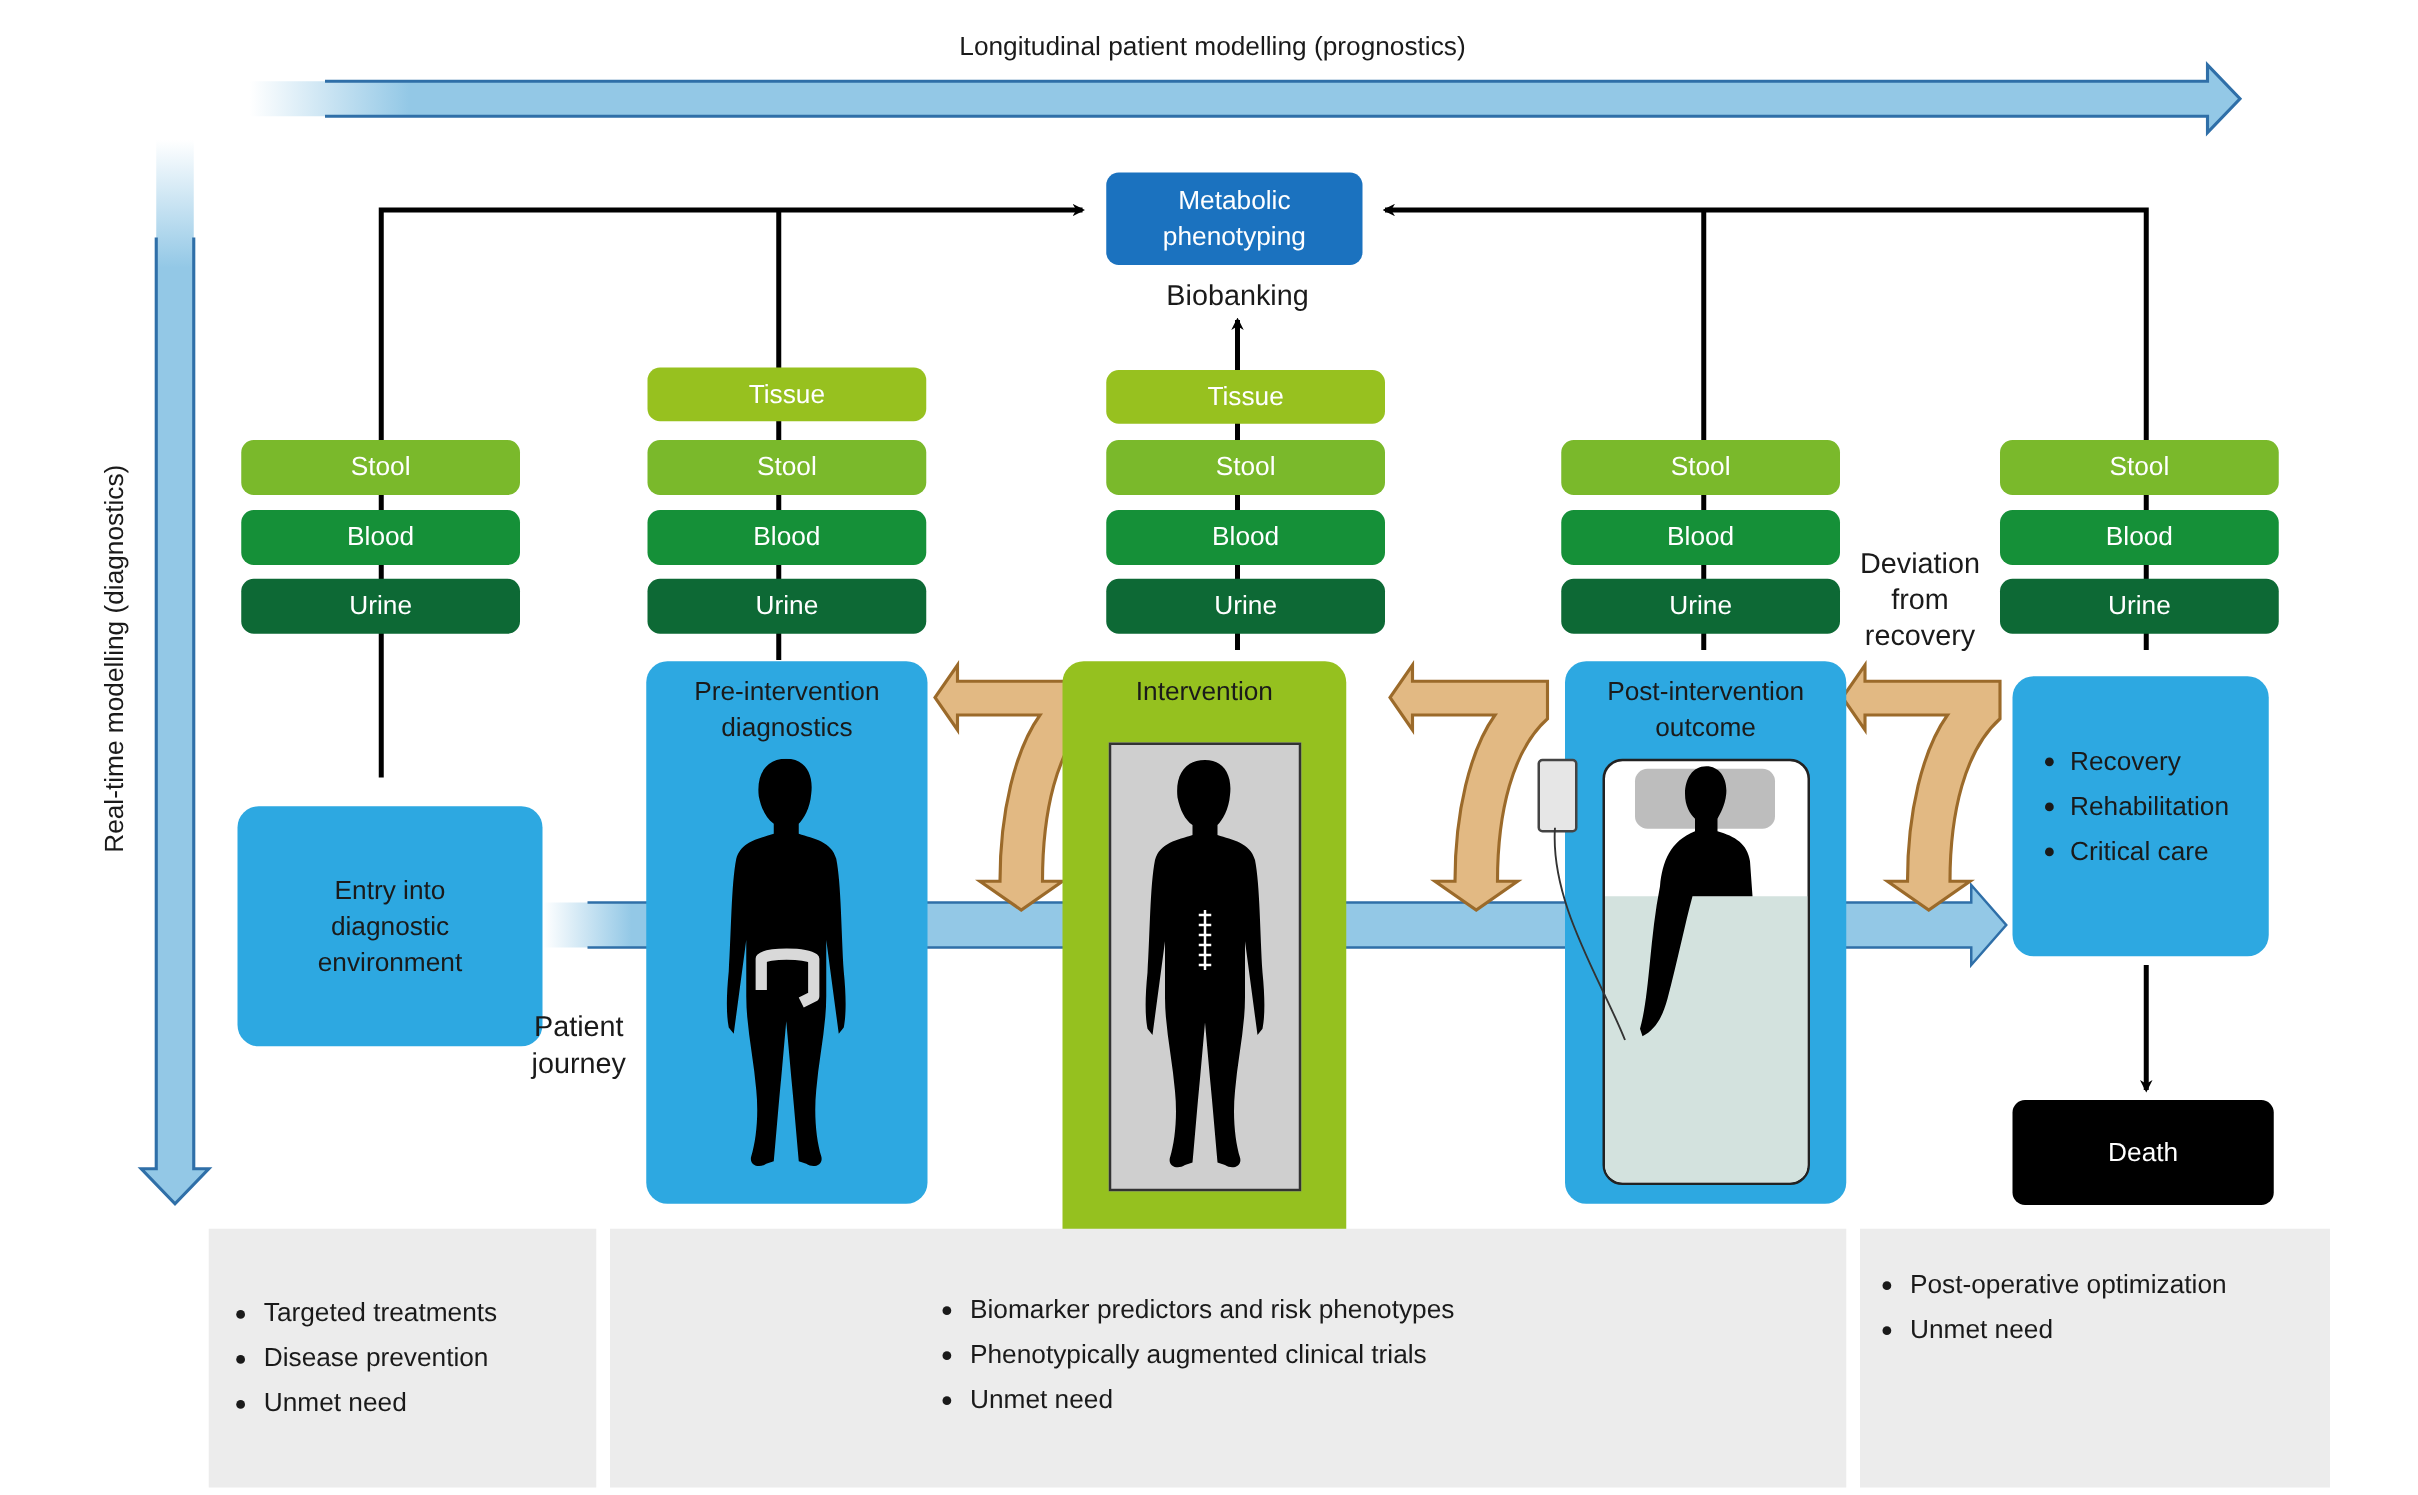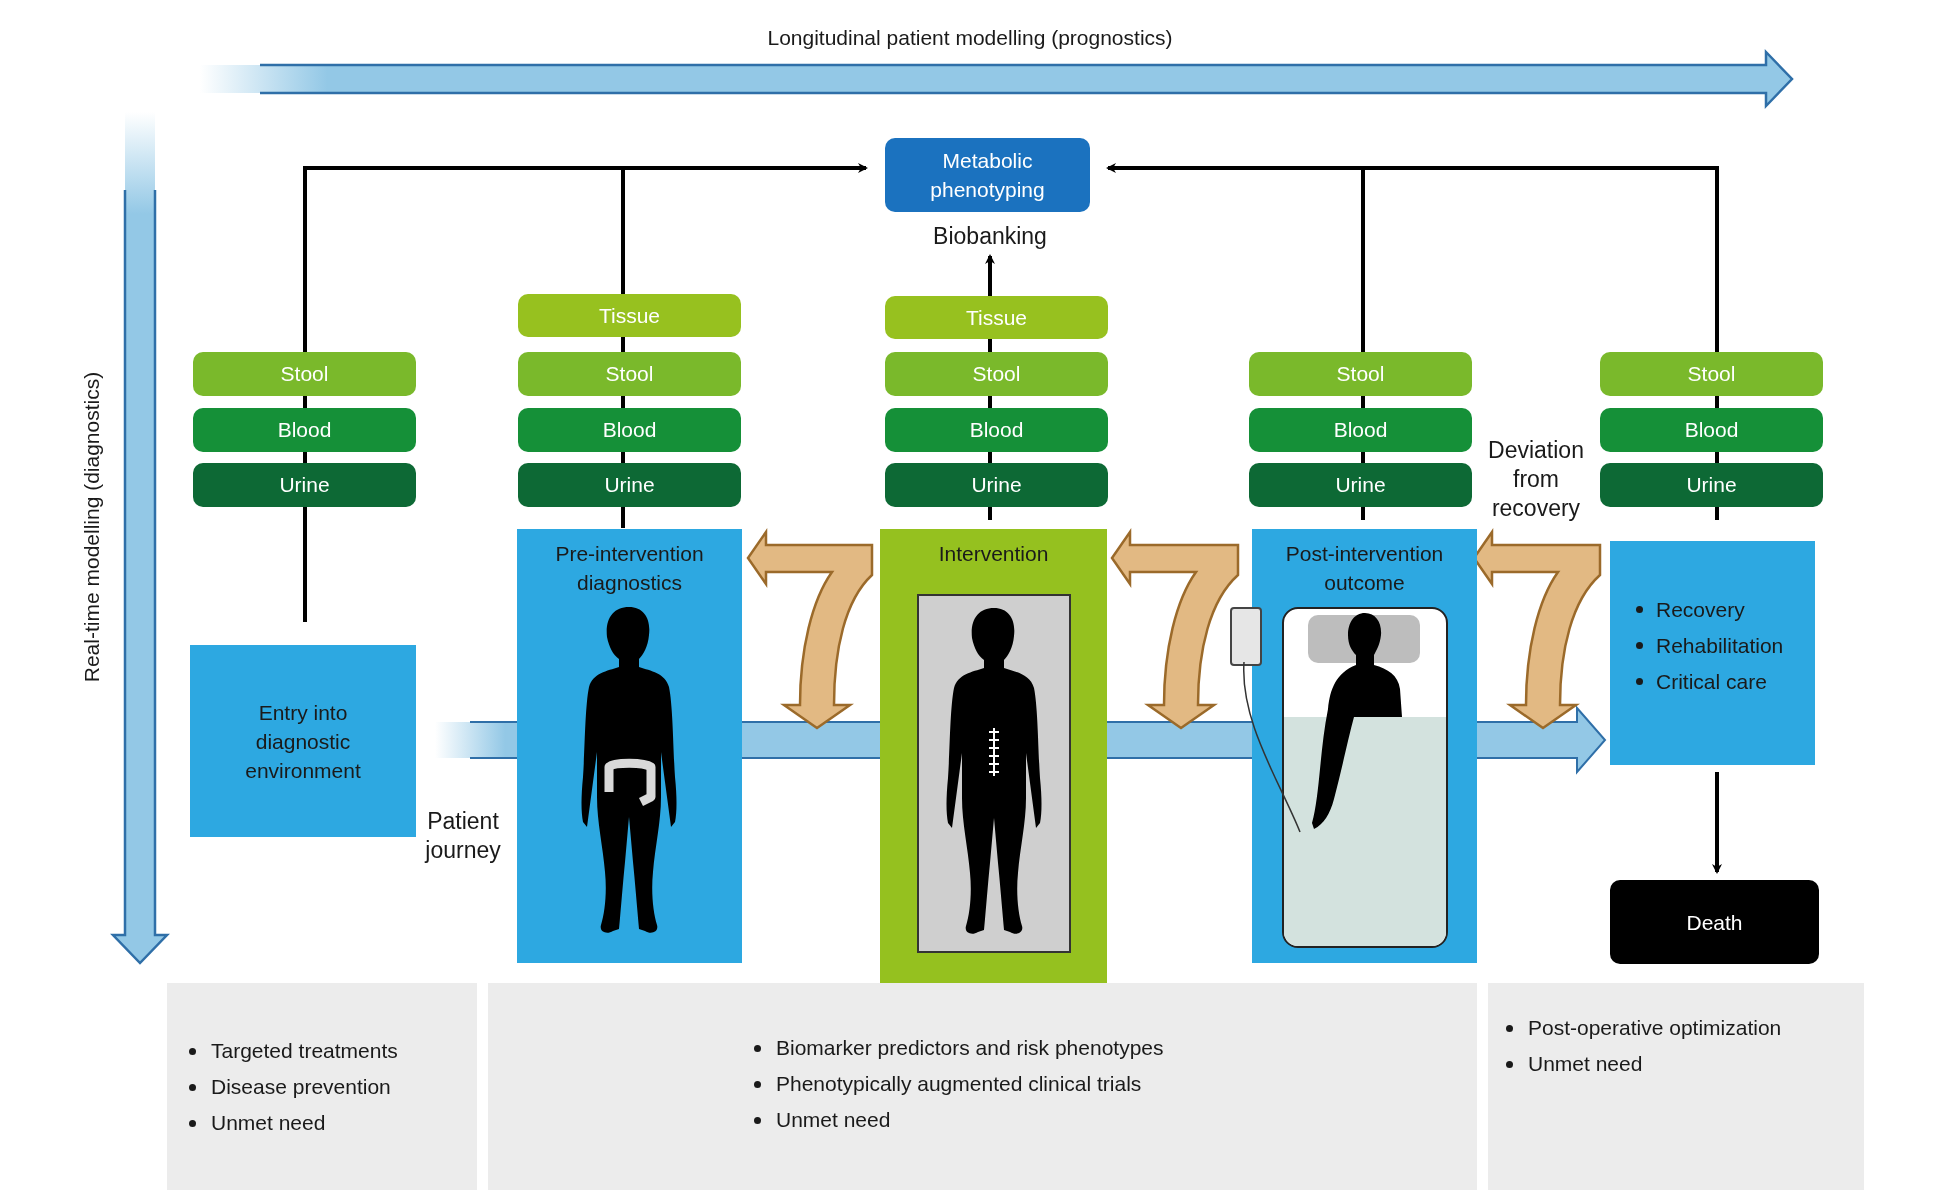--- a/index.html
+++ b/index.html
@@ -6,21 +6,21 @@
   body{width:1934px;height:1196px;position:relative;overflow:hidden;font-family:"Liberation Sans","DejaVu Sans",sans-serif;color:#1a1a1a;}
   .abs{position:absolute;}
   svg.layer{position:absolute;left:0;top:0;}
   .title-top{left:600px;top:26px;width:740px;text-align:center;font-size:21px;}
   .vlabel{left:-128px;top:515px;width:440px;text-align:center;font-size:21px;transform:rotate(-90deg);}
   .sample{position:absolute;border-radius:10px;color:#fff;font-size:21px;display:flex;align-items:center;justify-content:center;}
   .tissue{background:#97C11F;}
   .stool{background:#7AB92B;}
   .blood{background:#159038;}
   .urine{background:#0D6935;}
-  .stage{position:absolute;border-radius:0;font-size:21px;text-align:center;line-height:29px;}
+  .stage{position:absolute;border-radius:17px;font-size:21px;text-align:center;line-height:29px;}
   .blue{background:#2DA8E1;}
   .green{background:#95C11F;}
   .metabolic{left:885px;top:138px;width:205px;height:74px;background:#1B72BF;color:#fff;border-radius:10px;font-size:21px;text-align:center;line-height:29px;display:flex;flex-direction:column;justify-content:center;}
   .panel{position:absolute;background:#ECECEC;top:983px;height:207px;font-size:21px;}
   .panel ul{margin:0;padding:0;list-style:none;}
   .panel li{position:relative;padding-left:26px;line-height:36px;}
   .panel li::before{content:"";position:absolute;left:4px;top:15px;width:7px;height:7px;border-radius:50%;background:#1a1a1a;}
   .outcome ul{margin:0;padding:0;list-style:none;}
   .outcome li{position:relative;padding-left:24px;line-height:36px;text-align:left;font-size:21px;}
   .outcome li::before{content:"";position:absolute;left:4px;top:14px;width:7px;height:7px;border-radius:50%;background:#1a1a1a;}
@@ -106,21 +106,21 @@
 <div class="sample urine" style="left:885px;top:463px;width:223px;height:44px;">Urine</div>
 
 <div class="sample stool" style="left:1249px;top:352px;width:223px;height:44px;">Stool</div>
 <div class="sample blood" style="left:1249px;top:408px;width:223px;height:44px;">Blood</div>
 <div class="sample urine" style="left:1249px;top:463px;width:223px;height:44px;">Urine</div>
 
 <div class="sample stool" style="left:1600px;top:352px;width:223px;height:44px;">Stool</div>
 <div class="sample blood" style="left:1600px;top:408px;width:223px;height:44px;">Blood</div>
 <div class="sample urine" style="left:1600px;top:463px;width:223px;height:44px;">Urine</div>
 
-<div class="stage blue" style="left:190px;top:645px;width:226px;height:192px;display:flex;flex-direction:column;justify-content:center;">
+<div class="stage blue" style="left:190px;top:645px;width:244px;height:192px;display:flex;flex-direction:column;justify-content:center;">
   <span>Entry into</span>
   <span>diagnostic</span>
   <span>environment</span>
 </div>
 
 <div class="label" style="left:418px;top:807px;width:90px;">
   <div>Patient</div>
   <div>journey</div>
 </div>
 
@@ -128,21 +128,21 @@
   <div style="padding-top:10px;">
     <div>Pre-intervention</div>
     <div>diagnostics</div>
   </div>
   <svg width="120" height="330" viewBox="0 0 120 330" style="position:absolute;left:52px;top:78px;">
     <path fill="#000" d="M60,0 C75,0 82,12 80,28 C79,40 74,48 70,52 L70,60 C82,64 96,66 100,80 C104,100 104,140 106,170 C108,190 108,205 106,215 L102,220 C100,205 98,190 96,175 L92,145 L92,190 C92,215 86,240 84,265 C82,285 84,305 88,318 C90,325 82,328 76,324 L70,322 C68,300 66,275 64,255 L60,210 L56,255 C54,275 52,300 50,322 L44,324 C38,328 30,325 32,318 C36,305 38,285 36,265 C34,240 28,215 28,190 L28,145 L24,175 C22,190 20,205 18,220 L14,215 C12,205 12,190 14,170 C16,140 16,100 20,80 C24,66 38,64 50,60 L50,52 C44,48 40,40 38,30 C36,12 44,0 60,0 Z"></path>
     <path fill="none" stroke="#D9D9D9" stroke-width="9" stroke-linejoin="round" d="M40,185 L40,160 C45,155 75,155 82,160 L82,190 L72,195"></path>
   </svg>
 </div>
 
-<div class="stage green" style="left:880px;top:529px;width:227px;height:516px;">
+<div class="stage green" style="left:850px;top:529px;width:227px;height:516px;">
   <div style="padding-top:10px;">Intervention</div>
   <div style="position:absolute;left:37px;top:65px;width:150px;height:355px;background:#CFCFCF;border:2px solid #333;">
     <svg width="120" height="330" viewBox="0 0 120 330" style="position:absolute;left:15px;top:12px;">
       <path fill="#000" d="M60,0 C75,0 82,12 80,28 C79,40 74,48 70,52 L70,60 C82,64 96,66 100,80 C104,100 104,140 106,170 C108,190 108,205 106,215 L102,220 C100,205 98,190 96,175 L92,145 L92,190 C92,215 86,240 84,265 C82,285 84,305 88,318 C90,325 82,328 76,324 L70,322 C68,300 66,275 64,255 L60,210 L56,255 C54,275 52,300 50,322 L44,324 C38,328 30,325 32,318 C36,305 38,285 36,265 C34,240 28,215 28,190 L28,145 L24,175 C22,190 20,205 18,220 L14,215 C12,205 12,190 14,170 C16,140 16,100 20,80 C24,66 38,64 50,60 L50,52 C44,48 40,40 38,30 C36,12 44,0 60,0 Z"></path>
       <g stroke="#fff" stroke-width="2">
         <line x1="60" y1="120" x2="60" y2="168"></line>
         <line x1="55" y1="124" x2="65" y2="124"></line>
           <line x1="55" y1="132" x2="65" y2="132"></line>
         <line x1="55" y1="140" x2="65" y2="140"></line>
           <line x1="55" y1="148" x2="65" y2="148"></line>

